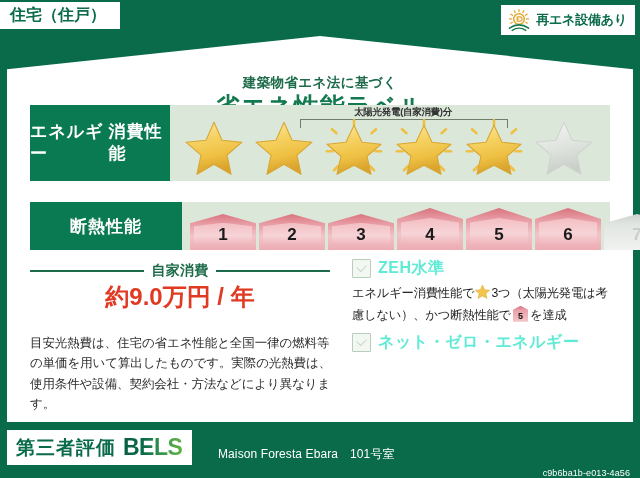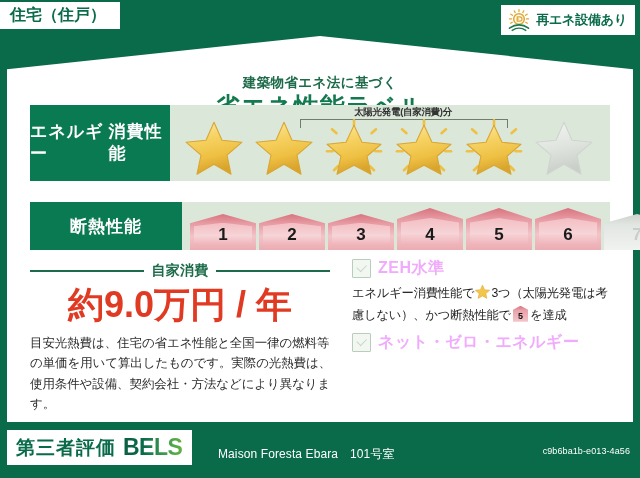--- a/index.html
+++ b/index.html
@@ -98,38 +98,38 @@
 
   
   .cost-head{
     position:absolute;left:30px;top:262px;width:300px;
     display:flex;align-items:center;gap:7px;
   }
   .cost-head .line{flex:1 1 auto;height:1.5px;background:#1d6b4a;}
   .cost-head .t{font-size:14px;font-weight:bold;color:#1d6b4a;letter-spacing:0.3px;white-space:nowrap;}
   .cost-val{
     position:absolute;left:30px;top:281px;width:300px;text-align:center;
-    font-size:36px;font-weight:bold;color:#e03a22;letter-spacing:0px;
+    font-size:24px;font-weight:bold;color:#e03a22;letter-spacing:0px;
   }
   .cost-note{
     position:absolute;left:30px;top:333px;width:302px;
     font-size:12.5px;color:#2b2b2b;line-height:1.62;letter-spacing:-0.1px;
   }
   .zeh-block{position:absolute;left:352px;top:258px;width:258px;}
   .zeh-line{display:flex;align-items:center;gap:7px;}
   .cbox{
     width:17px;height:17px;flex:0 0 17px;border:1.4px solid #b9cdbd;background:#f2f7f2;
     position:relative;border-radius:1px;
   }
   .cbox::after{
     content:"";position:absolute;left:3.5px;top:4px;width:8px;height:4.5px;
     border-left:1.6px solid #c6d8c9;border-bottom:1.6px solid #c6d8c9;
     transform:rotate(-45deg);
   }
-  .zeh-title{font-size:16px;font-weight:bold;color:#f0abfc;letter-spacing:0.5px;}
+  .zeh-title{font-size:16px;font-weight:bold;color:#5eead4;letter-spacing:0.5px;}
   .zeh-desc{
     margin:5px 0 7px 0;font-size:12.3px;color:#1f1f1f;line-height:1.6;letter-spacing:-0.2px;
   }
   .mini-star{display:inline-block;vertical-align:-2px;margin:0 1px;}
   .mini-badge{
     display:inline-block;vertical-align:-3px;margin:0 2px;
     width:15px;height:16px;position:relative;
   }
   .mini-badge .bs{
     position:absolute;inset:0;
@@ -156,21 +156,21 @@
   .bldg{
     position:absolute;left:218px;top:24px;
     font-size:12px;color:#ffffff;letter-spacing:0.1px;
   }
   .bldg .room{margin-left:12px;}
   .eval-date{
     position:absolute;right:10px;top:12px;text-align:right;
     font-size:13.5px;font-weight:bold;color:#ffffff;letter-spacing:0.2px;
   }
   .eval-id{
-    position:absolute;right:10px;top:24px;text-align:right;
+    position:absolute;right:10px;top:46px;text-align:right;
     font-size:9px;color:#ffffff;letter-spacing:0.1px;
   }
 </style>
 </head>
 <body>
 
 <div id="root">
 
   <div class="chip-house">
     <span>住宅（住戸）</span>

